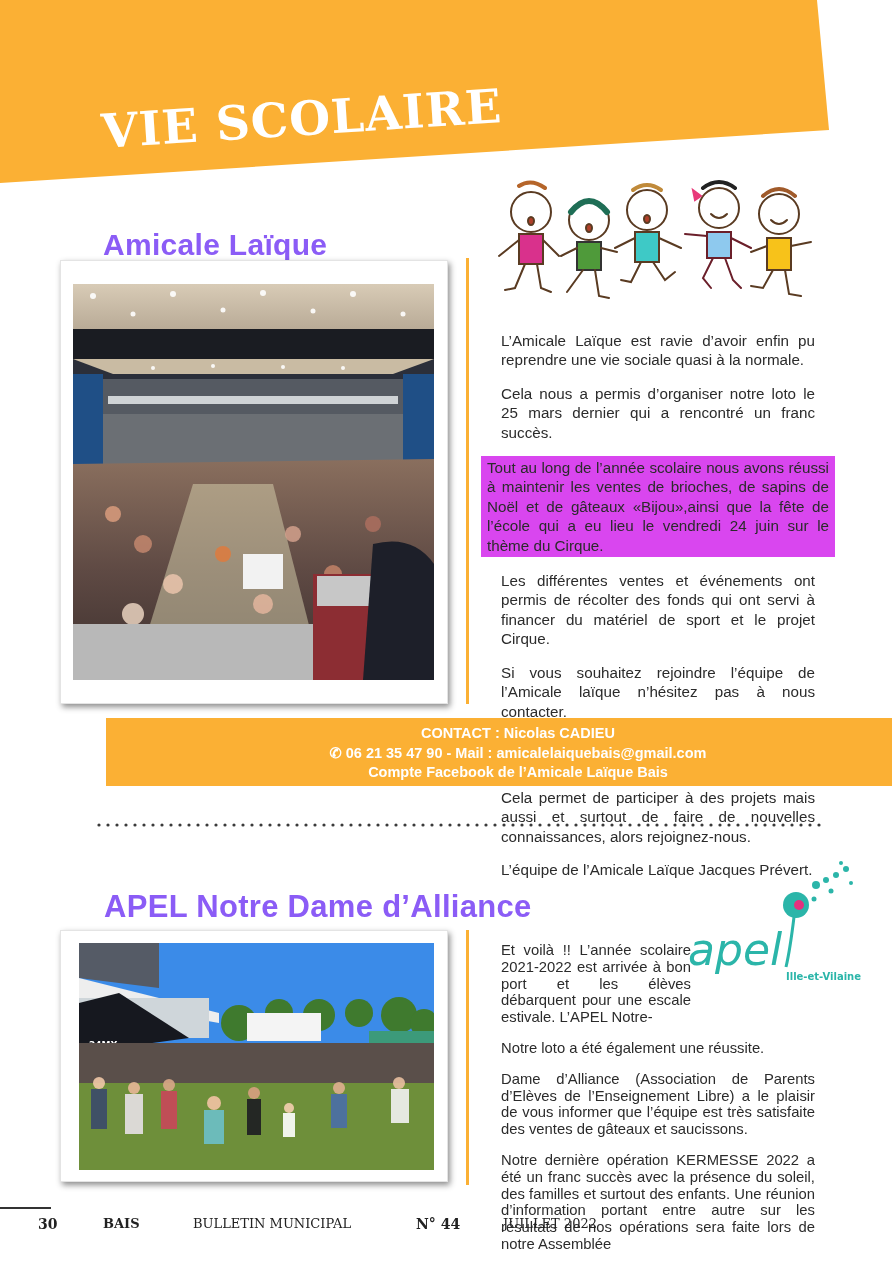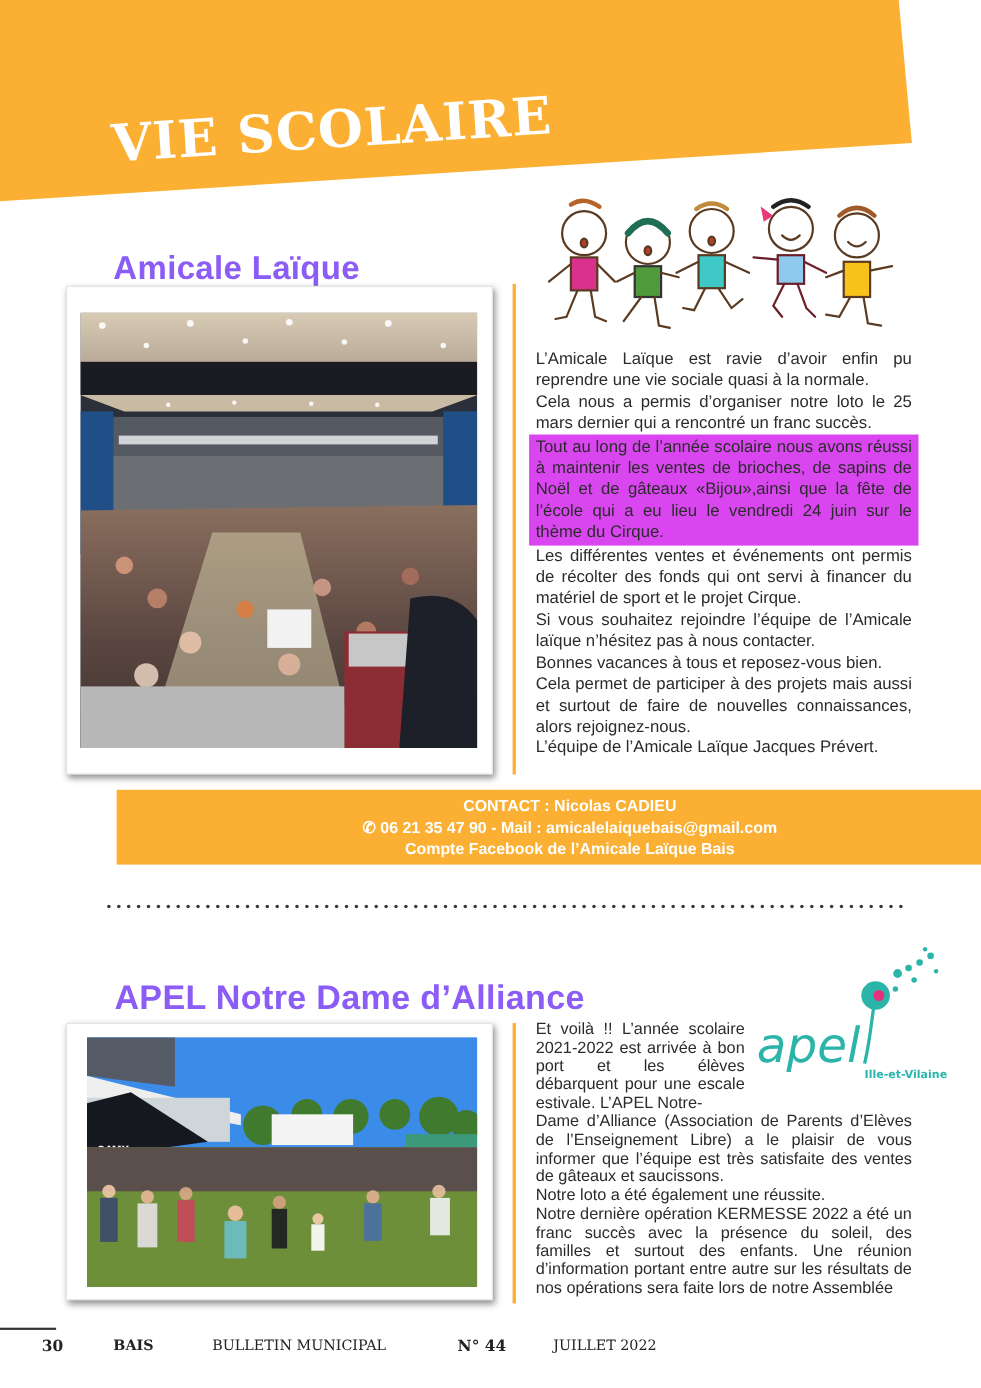--- a/index.html
+++ b/index.html
@@ -35,21 +35,21 @@
     .photo-loto { left: 12px; top: 23px; width: 361px; height: 396px; }
     .photo-kermesse { left: 18px; top: 12px; width: 355px; height: 227px; }
 
     .vline { position: absolute; left: 466px; width: 3px; background: #fbb034; }
     .vline-1 { top: 258px; height: 446px; }
     .vline-2 { top: 930px; height: 255px; }
 
     .kids-illustration { position: absolute; left: 489px; top: 176px; width: 331px; height: 136px; border-radius: 40px; background: #fff; overflow: hidden; }
 
     .article { position: absolute; font-size: 15.2px; line-height: 19.4px; color: #2b2b2b; text-align: justify; }
-    .article p { margin: 0; }
+    .article p { margin: 14px; }
     .article-amicale { left: 487px; top: 317px; width: 342px; }
     .highlight { background: #d946ef; margin: 0 -6px !important; padding: 2px 6px 2px 6px; }
 
     .contact-box {
       position: absolute; left: 106px; top: 718px; width: 824px; height: 68px;
       background: #fbb034; color: #ffffff; text-align: center;
       font-weight: bold; font-size: 14.5px; line-height: 19.5px;
       padding-top: 6px; box-sizing: border-box;
     }
     .contact-line { display: block; }
@@ -347,22 +347,22 @@
           <rect x="312" y="146" width="18" height="34" fill="#f2f2f2"></rect>
       </g>
     </svg>
   </div>
 </div>
 
 <div class="vline vline-2"></div>
 
 <div class="article article-apel">
   <p class="apel-intro">Et voilà !! L’année scolaire 2021-2022 est arrivée à bon port et les élèves débarquent pour une escale estivale. L’APEL Notre-</p>
+  <p>Notre loto a été également une réussite.</p>
   <p>Dame d’Alliance (Association de Parents d’Elèves de l’Enseignement Libre) a le plaisir de vous informer que l’équipe est très satisfaite des ventes de gâteaux et saucissons.</p>
-  <p>Notre loto a été également une réussite.</p>
   <p>Notre dernière opération KERMESSE 2022 a été un franc succès avec la présence du soleil, des familles et surtout des enfants. Une réunion d’information portant entre autre sur les résultats de nos opérations sera faite lors de notre Assemblée</p>
 </div>
 
 <div class="footer-rule"></div>
 <div class="footer">
   <span class="f-page">30</span>
   <span class="f-town">BAIS</span>
   <span class="f-bulletin">BULLETIN MUNICIPAL</span>
   <span class="f-number">N° 44</span>
   <span class="f-date">JUILLET 2022</span>

